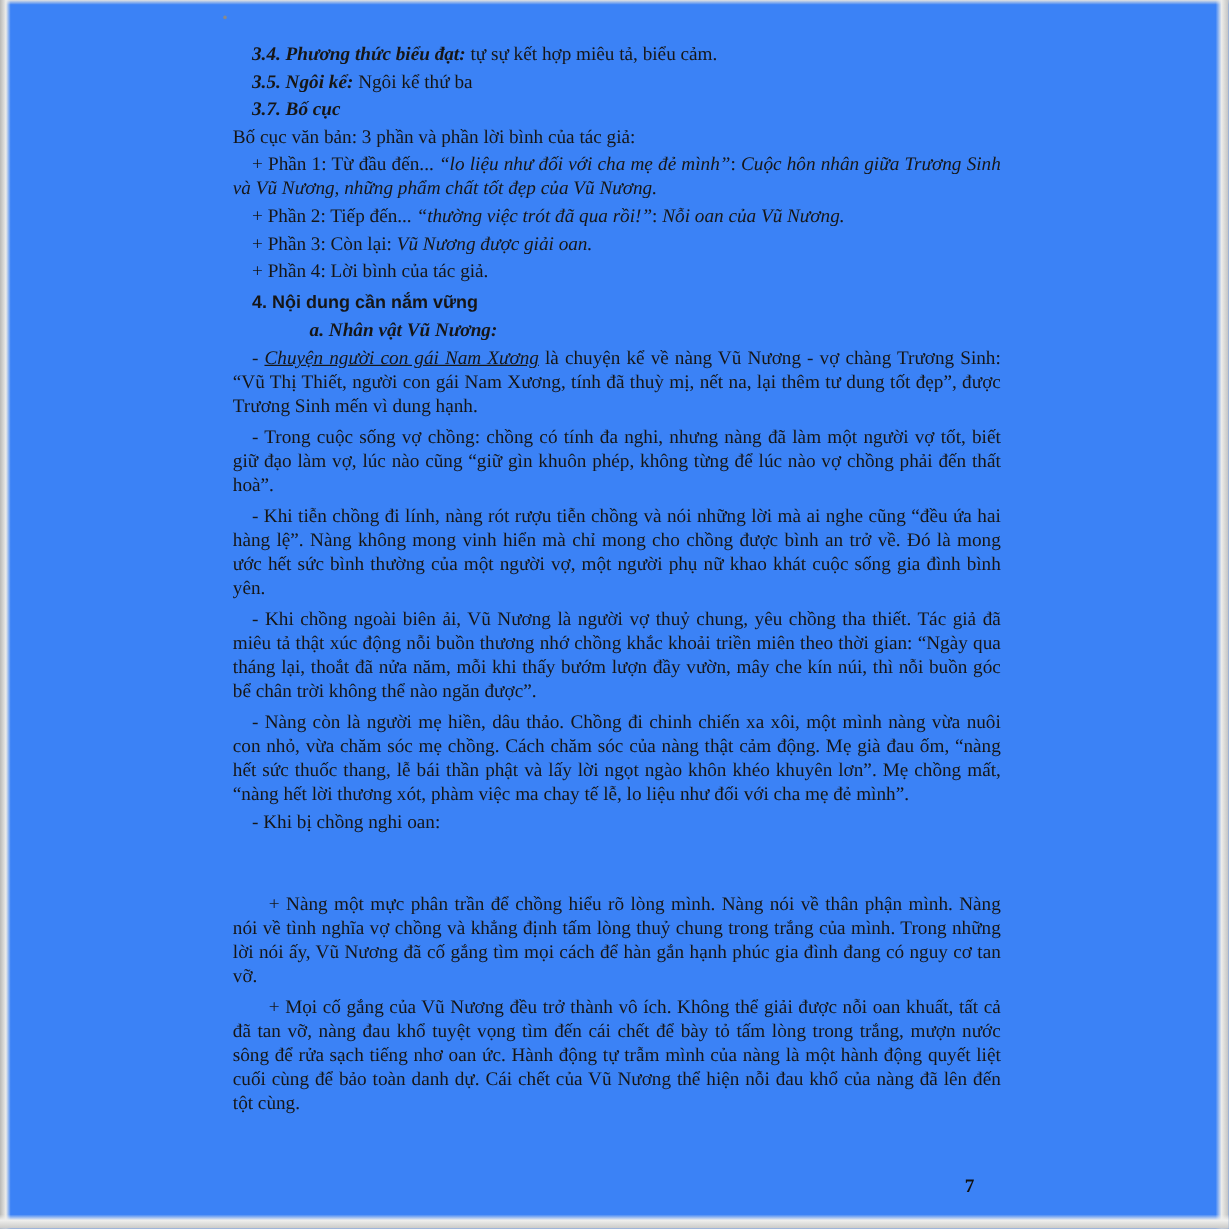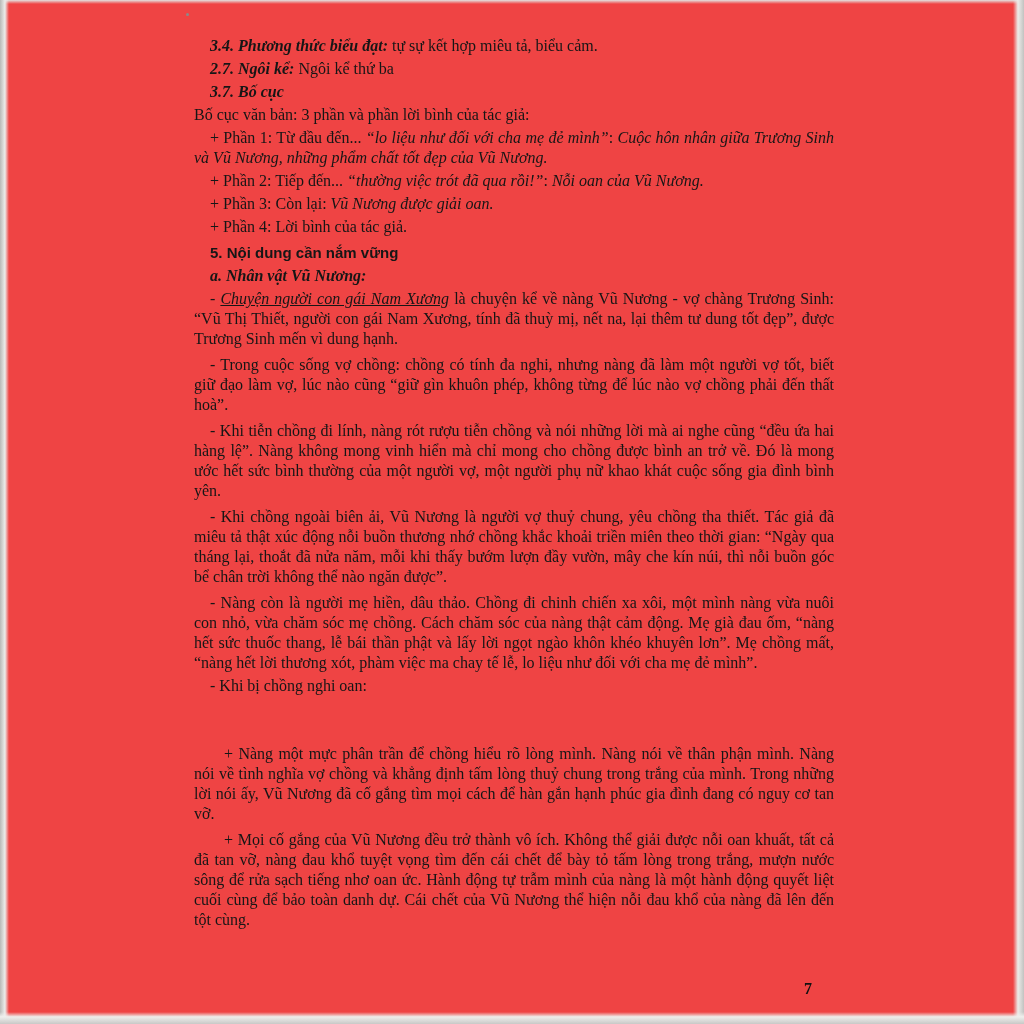--- a/index.html
+++ b/index.html
@@ -2,21 +2,21 @@
 <html><head>
 <meta charset="utf-8">
 <style>
   html, body { margin: 0; padding: 0; }
   body {
     width: 1024px; height: 1024px;
     background: #ffffff;
     position: relative;
     font-family: "Liberation Serif", "DejaVu Serif", serif;
   }
-  .page { position: absolute; inset: 0; background: #ef4444; overflow: hidden; }
+  .page { position: absolute; inset: 0; background: #3b82f6; overflow: hidden; }
   .edge { position: absolute; pointer-events: none; }
   .edge-left   { left: 0; top: 0; bottom: 0; width: 9px;  background: linear-gradient(to right,#b9b9b7,#ececea 55%,rgba(255,255,255,0)); }
   .edge-right  { right: 0; top: 0; bottom: 0; width: 11px; background: linear-gradient(to left,#c2c2c0,#ececea 55%,rgba(255,255,255,0)); }
   .edge-bottom { left: 0; right: 0; bottom: 0; height: 12px; background: linear-gradient(to top,#c8c8c6,#efefed 60%,rgba(255,255,255,0)); }
   .edge-top    { left: 0; right: 0; top: 0; height: 4px; background: linear-gradient(to bottom,#e3e3e1,rgba(255,255,255,0)); }
   .content {
     position: absolute; left: 194px; top: 36px; width: 640px;
     color: #161616;
   }
   p.para {
@@ -37,29 +37,29 @@
 <div class="page">
   <div class="edge edge-top"></div>
   <div class="edge edge-left"></div>
   <div class="edge edge-right"></div>
   <div class="edge edge-bottom"></div>
 
   <div class="artifact-dot"></div>
 
   <div class="content">
       <p class="para"><span style="font-weight: bold; font-style: italic;">3.4. Phương thức biểu đạt: </span><span>tự sự kết hợp miêu tả, biểu cảm.</span></p>
-      <p class="para"><span style="font-weight: bold; font-style: italic;">2.7. Ngôi kể: </span><span>Ngôi kể thứ ba</span></p>
+      <p class="para"><span style="font-weight: bold; font-style: italic;">3.5. Ngôi kể: </span><span>Ngôi kể thứ ba</span></p>
       <p class="para"><span style="font-weight: bold; font-style: italic;">3.7. Bố cục</span></p>
       <p class="para no-indent"><span>Bố cục văn bản: 3 phần và phần lời bình của tác giả:</span></p>
       <p class="para"><span>+ Phần 1: Từ đầu đến... </span><span style="font-style: italic;">“lo liệu như đối với cha mẹ đẻ mình”</span><span>: </span><span style="font-style: italic;">Cuộc hôn nhân giữa Trương Sinh và Vũ Nương, những phẩm chất tốt đẹp của Vũ Nương.</span></p>
       <p class="para"><span>+ Phần 2: Tiếp đến... </span><span style="font-style: italic;">“thường việc trót đã qua rồi!”</span><span>: </span><span style="font-style: italic;">Nỗi oan của Vũ Nương.</span></p>
       <p class="para"><span>+ Phần 3: Còn lại: </span><span style="font-style: italic;">Vũ Nương được giải oan.</span></p>
       <p class="para"><span>+ Phần 4: Lời bình của tác giả.</span></p>
-      <p class="para heading-sans gap-top"><span style="font-weight: bold;">5. Nội dung cần nắm vững</span></p>
-      <p class="para"><span style="font-weight: bold; font-style: italic;">a. Nhân vật Vũ Nương:</span></p>
+      <p class="para heading-sans gap-top"><span style="font-weight: bold;">4. Nội dung cần nắm vững</span></p>
+      <p class="para"><span style="font-weight: bold; font-style: italic; margin-left: 48px;">a. Nhân vật Vũ Nương:</span></p>
       <p class="para"><span>- </span><span style="font-style: italic; text-decoration: underline;">Chuyện người con gái Nam Xương</span><span> là chuyện kể về nàng Vũ Nương - vợ chàng Trương Sinh: “Vũ Thị Thiết, người con gái Nam Xương, tính đã thuỳ mị, nết na, lại thêm tư dung tốt đẹp”, được Trương Sinh mến vì dung hạnh.</span></p>
       <p class="para gap-top"><span>- Trong cuộc sống vợ chồng: chồng có tính đa nghi, nhưng nàng đã làm một người vợ tốt, biết giữ đạo làm vợ, lúc nào cũng “giữ gìn khuôn phép, không từng để lúc nào vợ chồng phải đến thất hoà”.</span></p>
       <p class="para gap-top"><span>- Khi tiễn chồng đi lính, nàng rót rượu tiễn chồng và nói những lời mà ai nghe cũng “đều ứa hai hàng lệ”. Nàng không mong vinh hiển mà chỉ mong cho chồng được bình an trở về. Đó là mong ước hết sức bình thường của một người vợ, một người phụ nữ khao khát cuộc sống gia đình bình yên.</span></p>
       <p class="para gap-top"><span>- Khi chồng ngoài biên ải, Vũ Nương là người vợ thuỷ chung, yêu chồng tha thiết. Tác giả đã miêu tả thật xúc động nỗi buồn thương nhớ chồng khắc khoải triền miên theo thời gian: “Ngày qua tháng lại, thoắt đã nửa năm, mỗi khi thấy bướm lượn đầy vườn, mây che kín núi, thì nỗi buồn góc bể chân trời không thể nào ngăn được”.</span></p>
       <p class="para gap-top"><span>- Nàng còn là người mẹ hiền, dâu thảo. Chồng đi chinh chiến xa xôi, một mình nàng vừa nuôi con nhỏ, vừa chăm sóc mẹ chồng. Cách chăm sóc của nàng thật cảm động. Mẹ già đau ốm, “nàng hết sức thuốc thang, lễ bái thần phật và lấy lời ngọt ngào khôn khéo khuyên lơn”. Mẹ chồng mất, “nàng hết lời thương xót, phàm việc ma chay tế lễ, lo liệu như đối với cha mẹ đẻ mình”.</span></p>
       <p class="para"><span>- Khi bị chồng nghi oan:</span></p>
       <p class="para indent-lg"><span>+ Nàng một mực phân trần để chồng hiểu rõ lòng mình. Nàng nói về thân phận mình. Nàng nói về tình nghĩa vợ chồng và khẳng định tấm lòng thuỷ chung trong trắng của mình. Trong những lời nói ấy, Vũ Nương đã cố gắng tìm mọi cách để hàn gắn hạnh phúc gia đình đang có nguy cơ tan vỡ.</span></p>
       <p class="para indent-lg gap-top"><span>+ Mọi cố gắng của Vũ Nương đều trở thành vô ích. Không thể giải được nỗi oan khuất, tất cả đã tan vỡ, nàng đau khổ tuyệt vọng tìm đến cái chết để bày tỏ tấm lòng trong trắng, mượn nước sông để rửa sạch tiếng nhơ oan ức. Hành động tự trẫm mình của nàng là một hành động quyết liệt cuối cùng để bảo toàn danh dự. Cái chết của Vũ Nương thể hiện nỗi đau khổ của nàng đã lên đến tột cùng.</span></p>
     </div>
 

